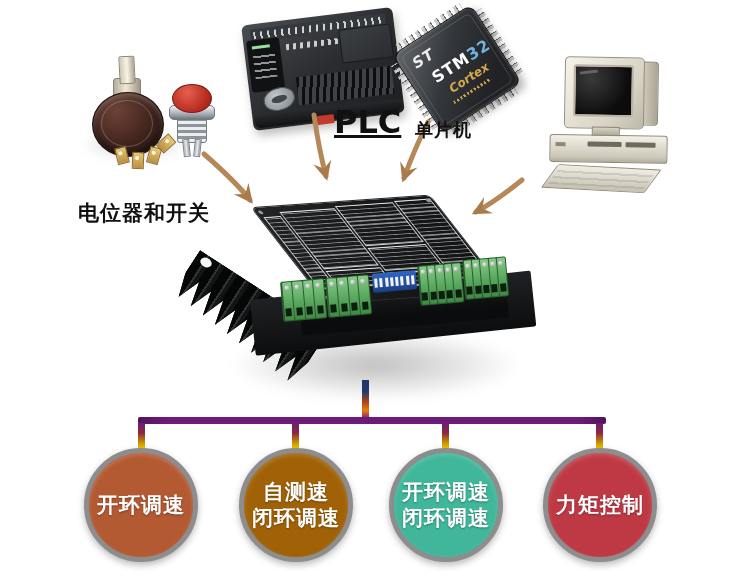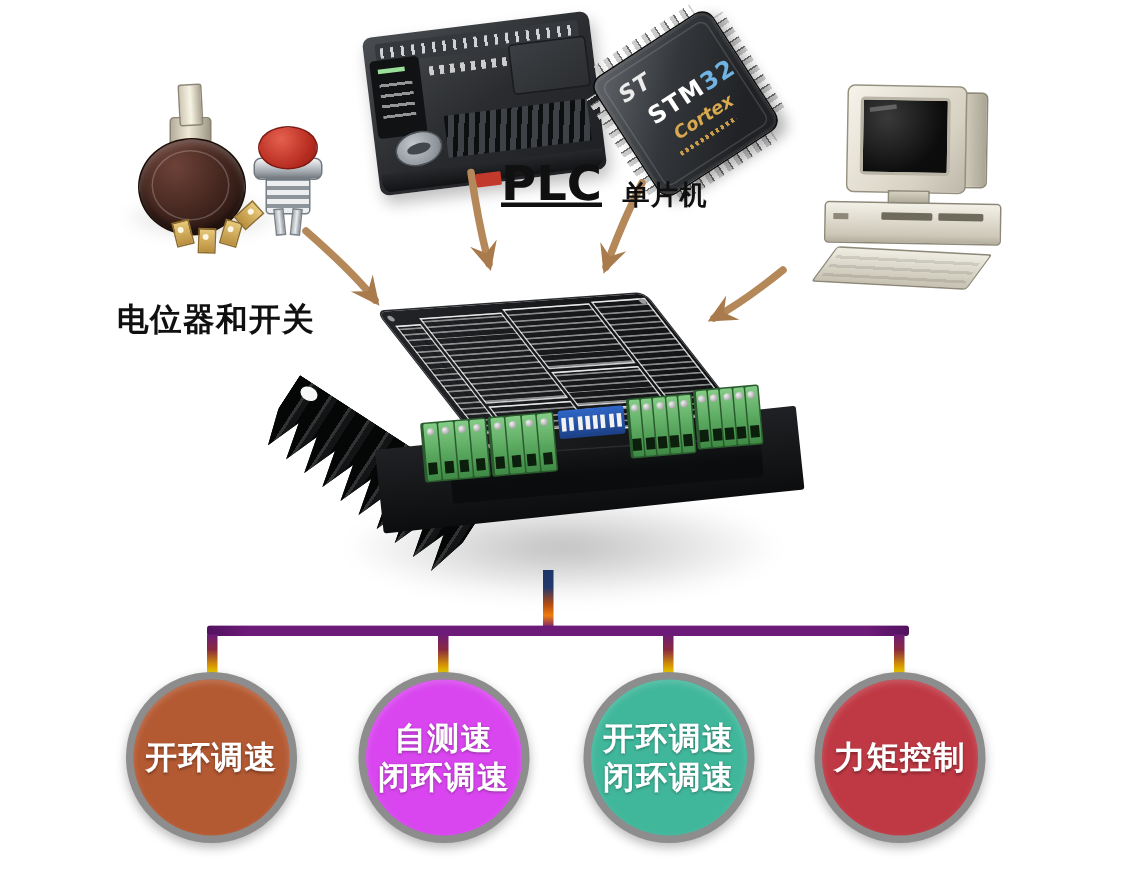--- a/index.html
+++ b/index.html
@@ -309,21 +309,21 @@
   <div class="drop d2"></div>
   <div class="drop d3"></div>
   <div class="drop d4"></div>
 
   <div class="mode m1" style="background: rgb(180, 90, 51);">
     <div class="txt">
       <div>开环调速</div>
       <div></div>
     </div>
   </div>
-  <div class="mode m2" style="background: #d946ef;">
+  <div class="mode m2" style="background: #a16207;">
     <div class="txt">
       <div>自测速</div>
       <div>闭环调速</div>
     </div>
   </div>
   <div class="mode m3" style="background: rgb(64, 183, 155);">
     <div class="txt">
       <div>开环调速</div>
       <div>闭环调速</div>
     </div>

